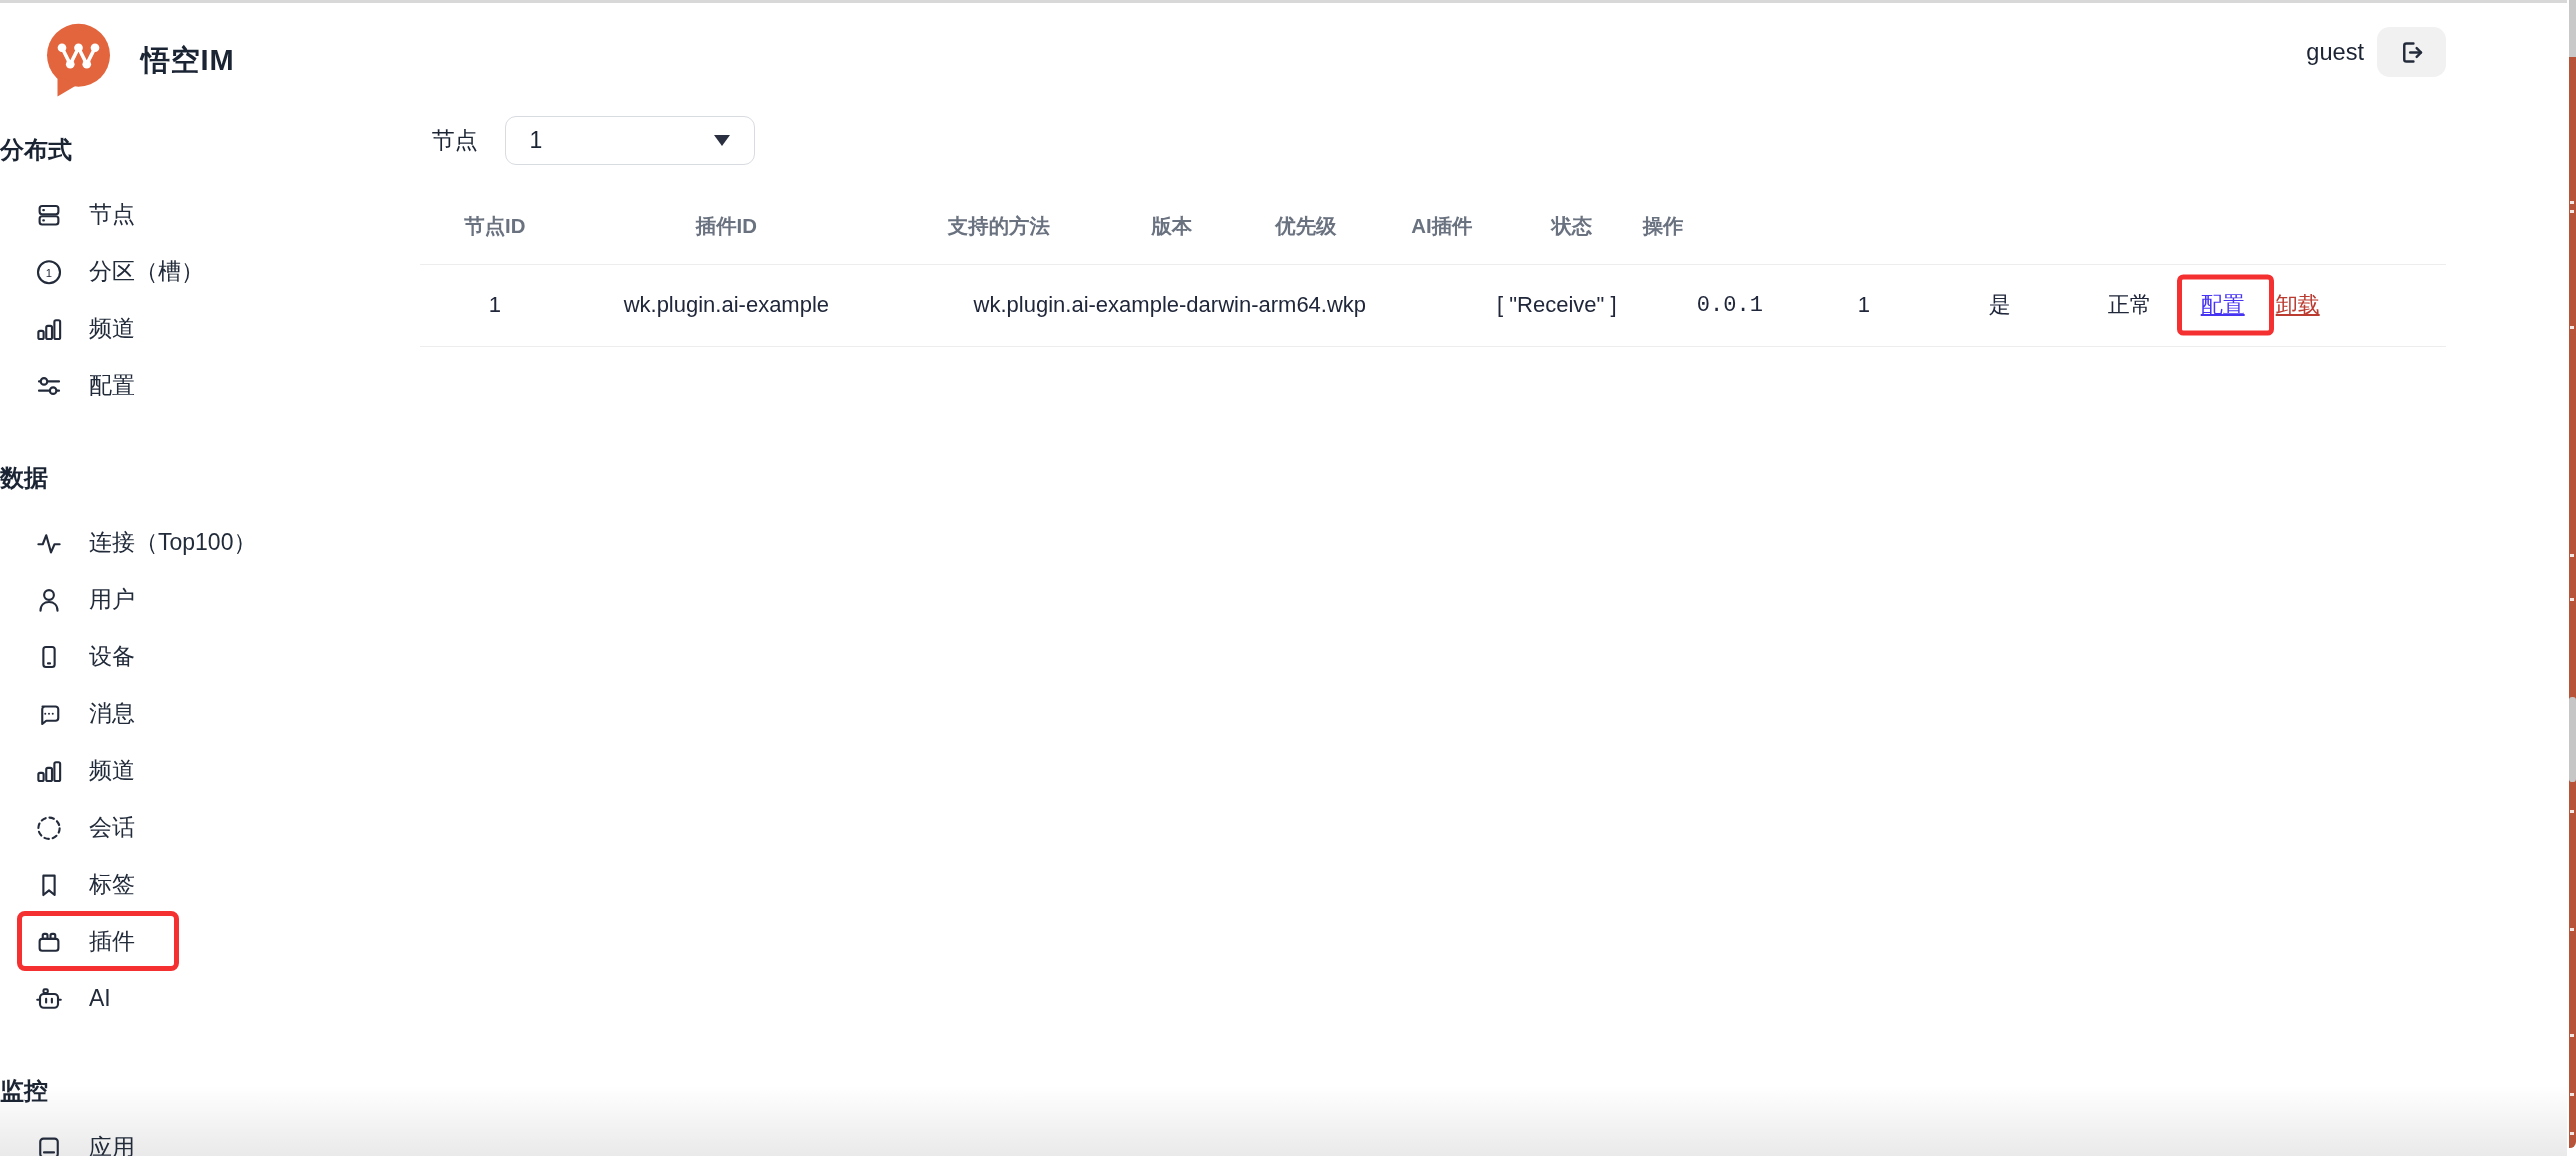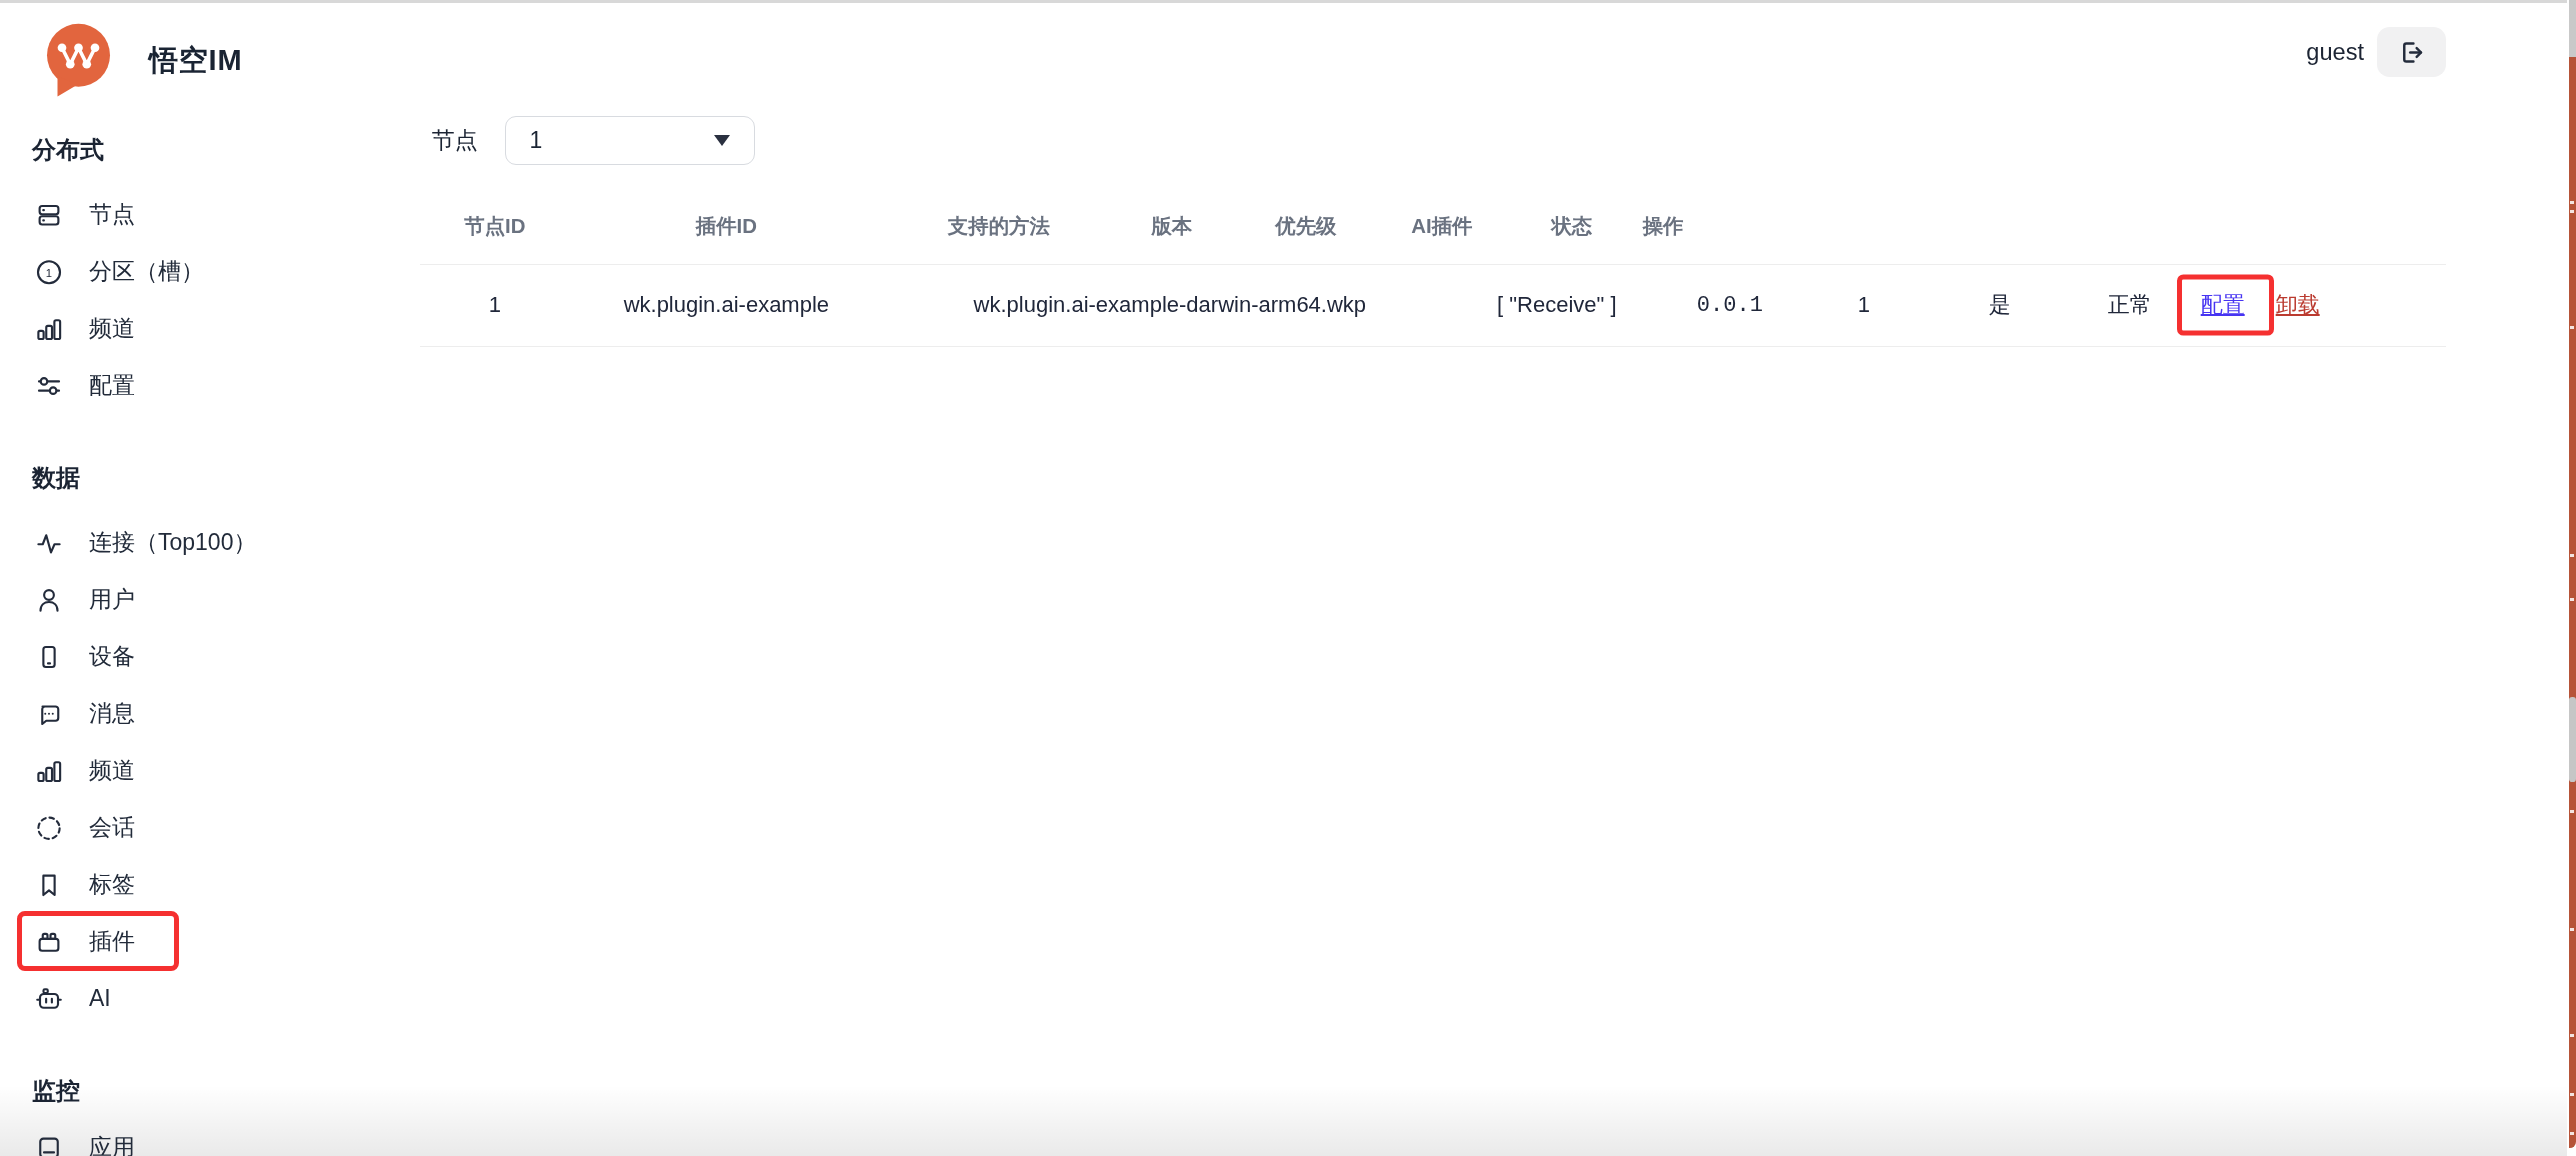--- a/index.html
+++ b/index.html
@@ -14,30 +14,30 @@
   .top-hairline { position:absolute; left:0; top:0; width:2567px; height:3.1px; background:#d8d8d8; }
   .bottom-fade { position:absolute; left:0; bottom:0; width:2567px; height:72px;
     background:linear-gradient(to bottom, rgba(0,0,0,0), rgba(0,0,0,0.085)); pointer-events:none; }
   .bg-sliver { position:absolute; right:0; top:0; width:7px; height:1157px; }
   .sliver-gray-top { position:absolute; top:0; left:0; width:7px; height:57px; background:#c9c9c9; }
   .sliver-orange { position:absolute; top:57px; left:0; width:7px; height:1091px; background:#b65338; border-bottom-right-radius:6.3px; }
   .sliver-thumb { position:absolute; top:697px; left:0; width:7px; height:85px; background:#c6c6c6; border-radius:3.1px; }
   .sliver-bit { position:absolute; left:0.8px; width:4.7px; height:3.1px; background:rgba(255,255,255,.85); }
 
   
-  .header-left { position:absolute; left:44px; top:22px; display:flex; align-items:center; gap:36px; }
+  .header-left { position:absolute; left:44px; top:22px; display:flex; align-items:center; gap:28px; }
   .brand-title { font-size:29px; font-weight:800; color:#1a2433; letter-spacing:0.8px; }
   .header-right { position:absolute; right:130px; top:27px; display:flex; align-items:center; gap:13px; height:50px; }
   .guest-name { font-size:23.6px; color:#1c2433; }
   .logout-btn { width:69px; height:50px; background:#f1f1f2; border-radius:12.6px;
     display:flex; align-items:center; justify-content:center; cursor:pointer; border:none; }
 
   
   .sidebar { position:absolute; left:0; top:132px; width:196px; }
-  .section-title { font-size:24px; font-weight:700; color:#1b2433; margin-left:32px; height:35px; line-height:35px; }
+  .section-title { font-size:24px; font-weight:700; color:#1b2433; height:35px; line-height:35px; }
   .section-title.gap { margin-top:46px; }
   .nav-list { margin-top:19px; }
   .nav-list.tight { margin-top:11px; }
   .nav-item { position:relative; display:flex; align-items:center; height:57px; padding-left:34px; cursor:pointer; }
   .nav-item .ic { width:30px; height:30px; flex:0 0 30px; display:flex; align-items:center; justify-content:center; }
   .nav-item .lbl { margin-left:25px; font-size:23px; color:#222b3a; white-space:nowrap; }
   .annotation-box-sidebar { position:absolute; left:17.3px; top:-1.6px; width:162px; height:60px;
     border:5.5px solid #f53030; border-radius:7.9px; pointer-events:none; }
 
   svg.icon { stroke:#232b3b; stroke-width:1.7; fill:none; stroke-linecap:round; stroke-linejoin:round; }

